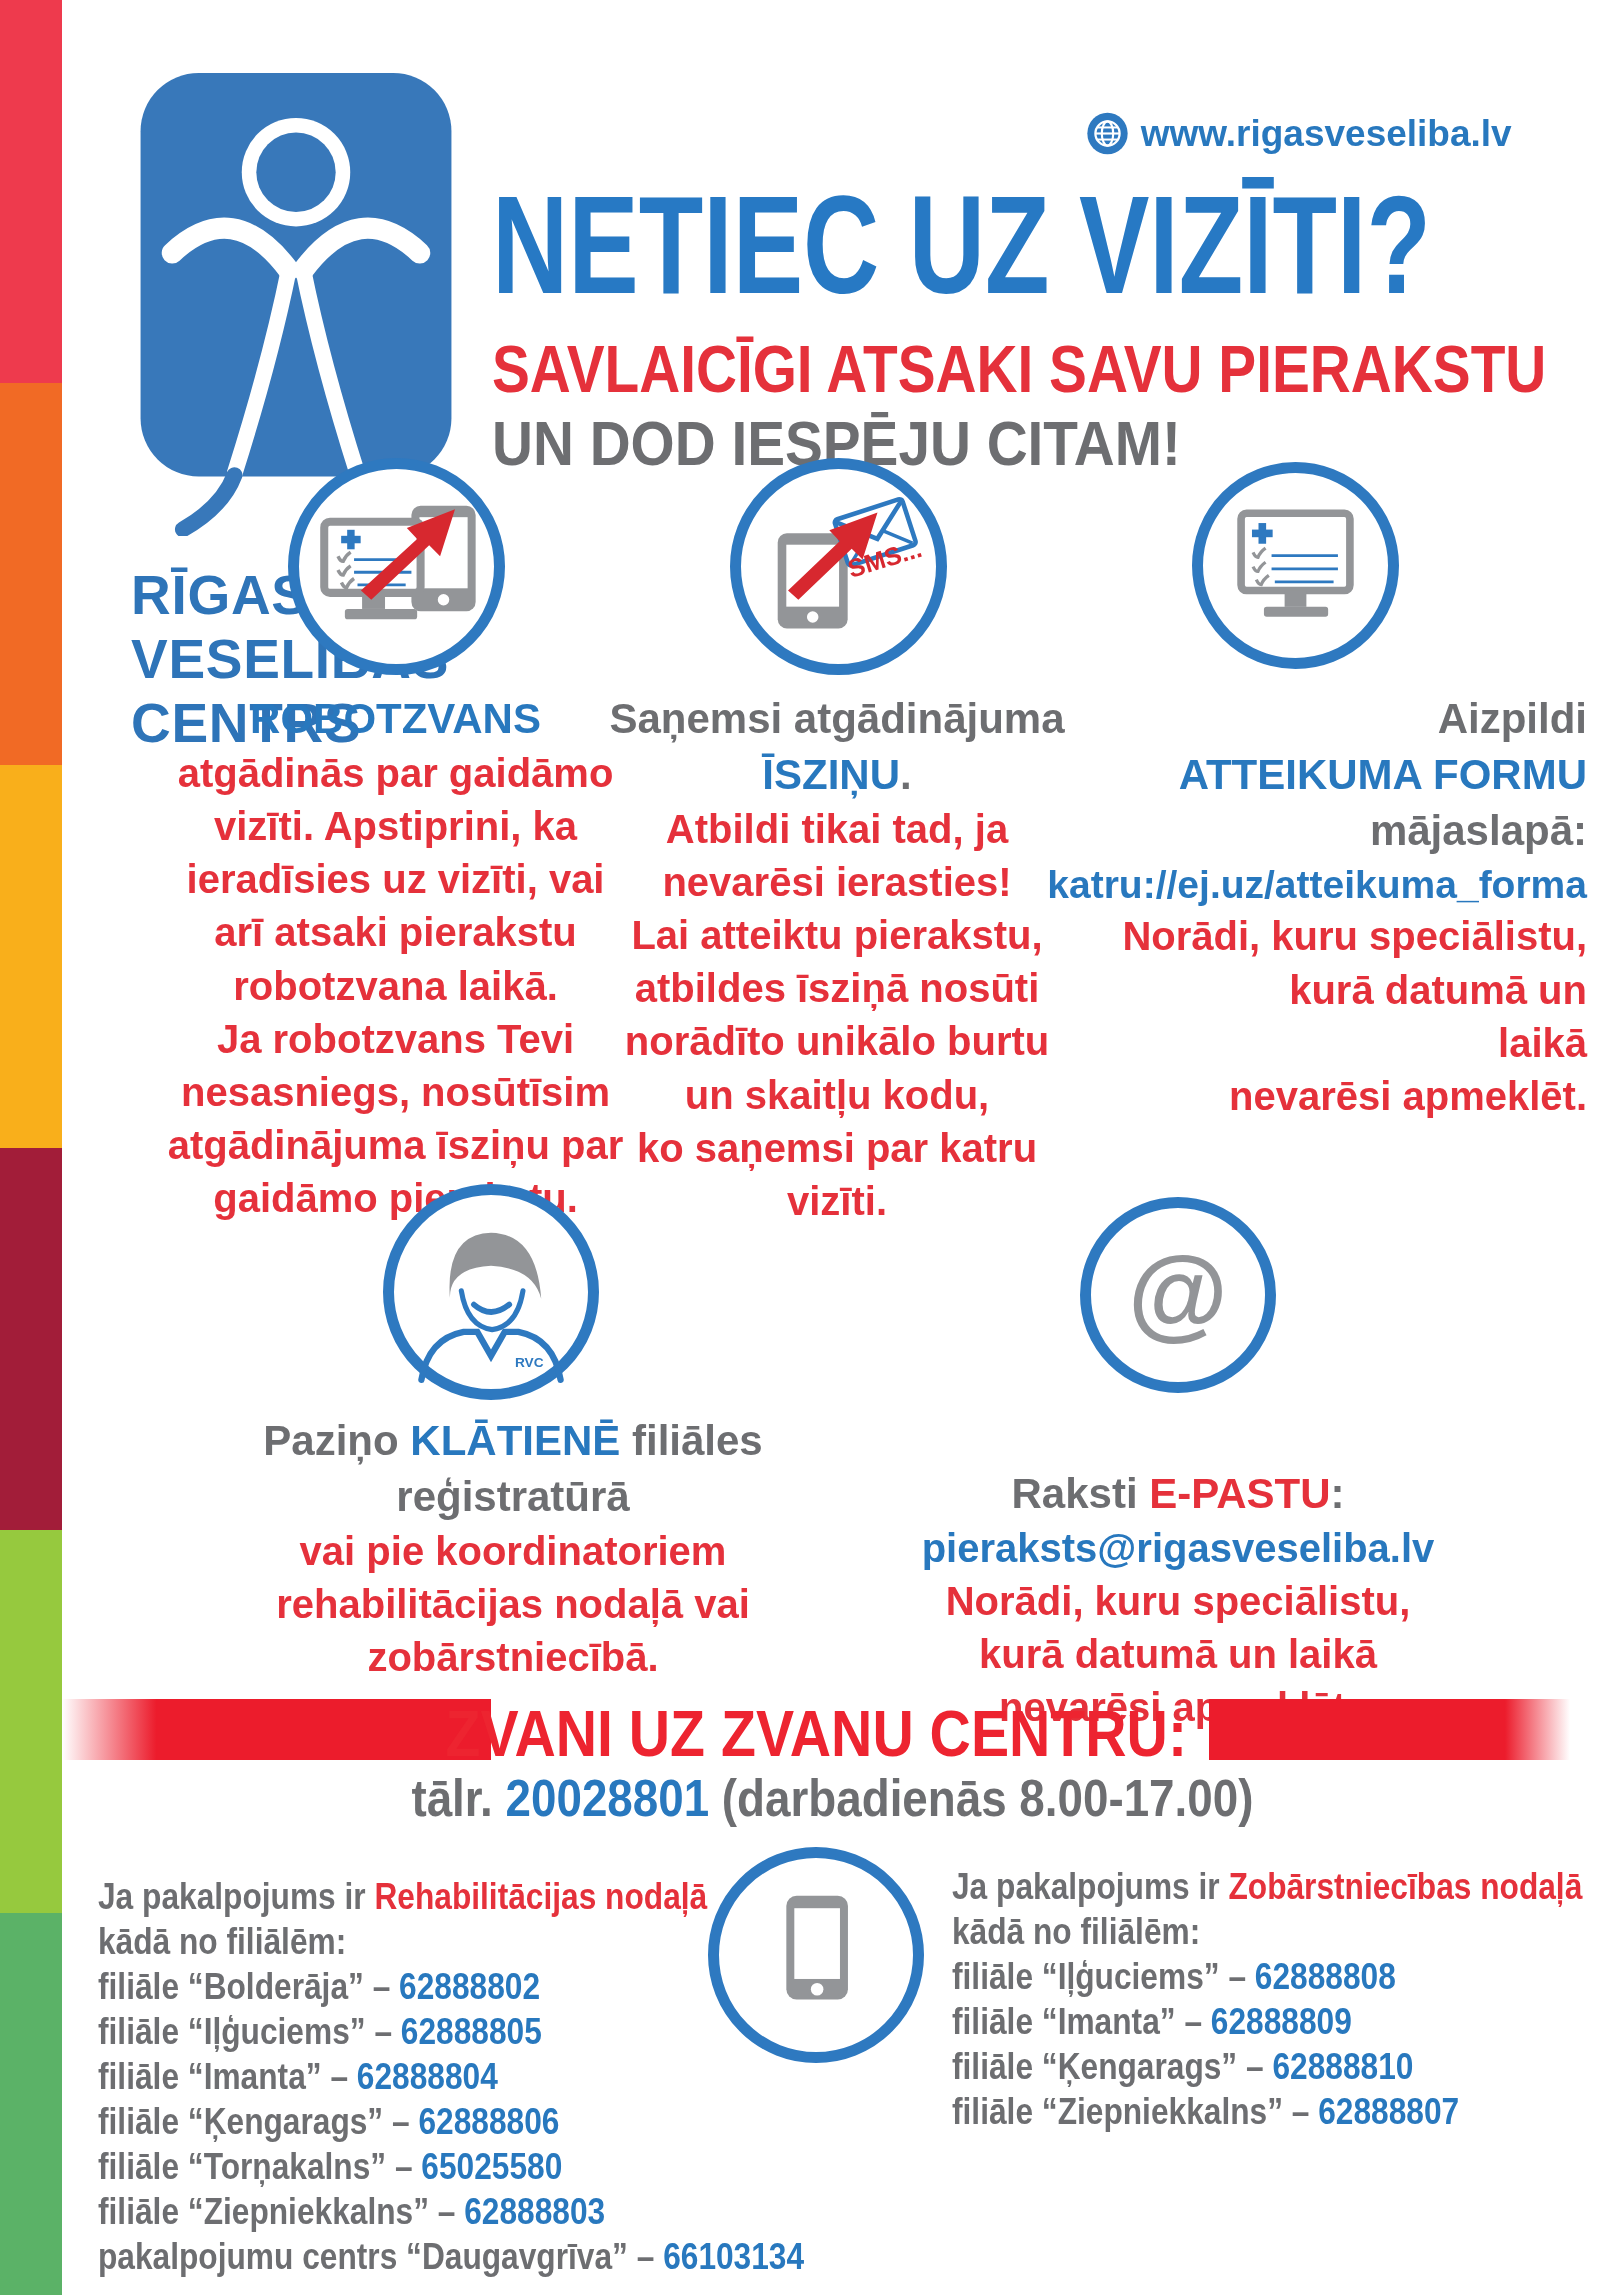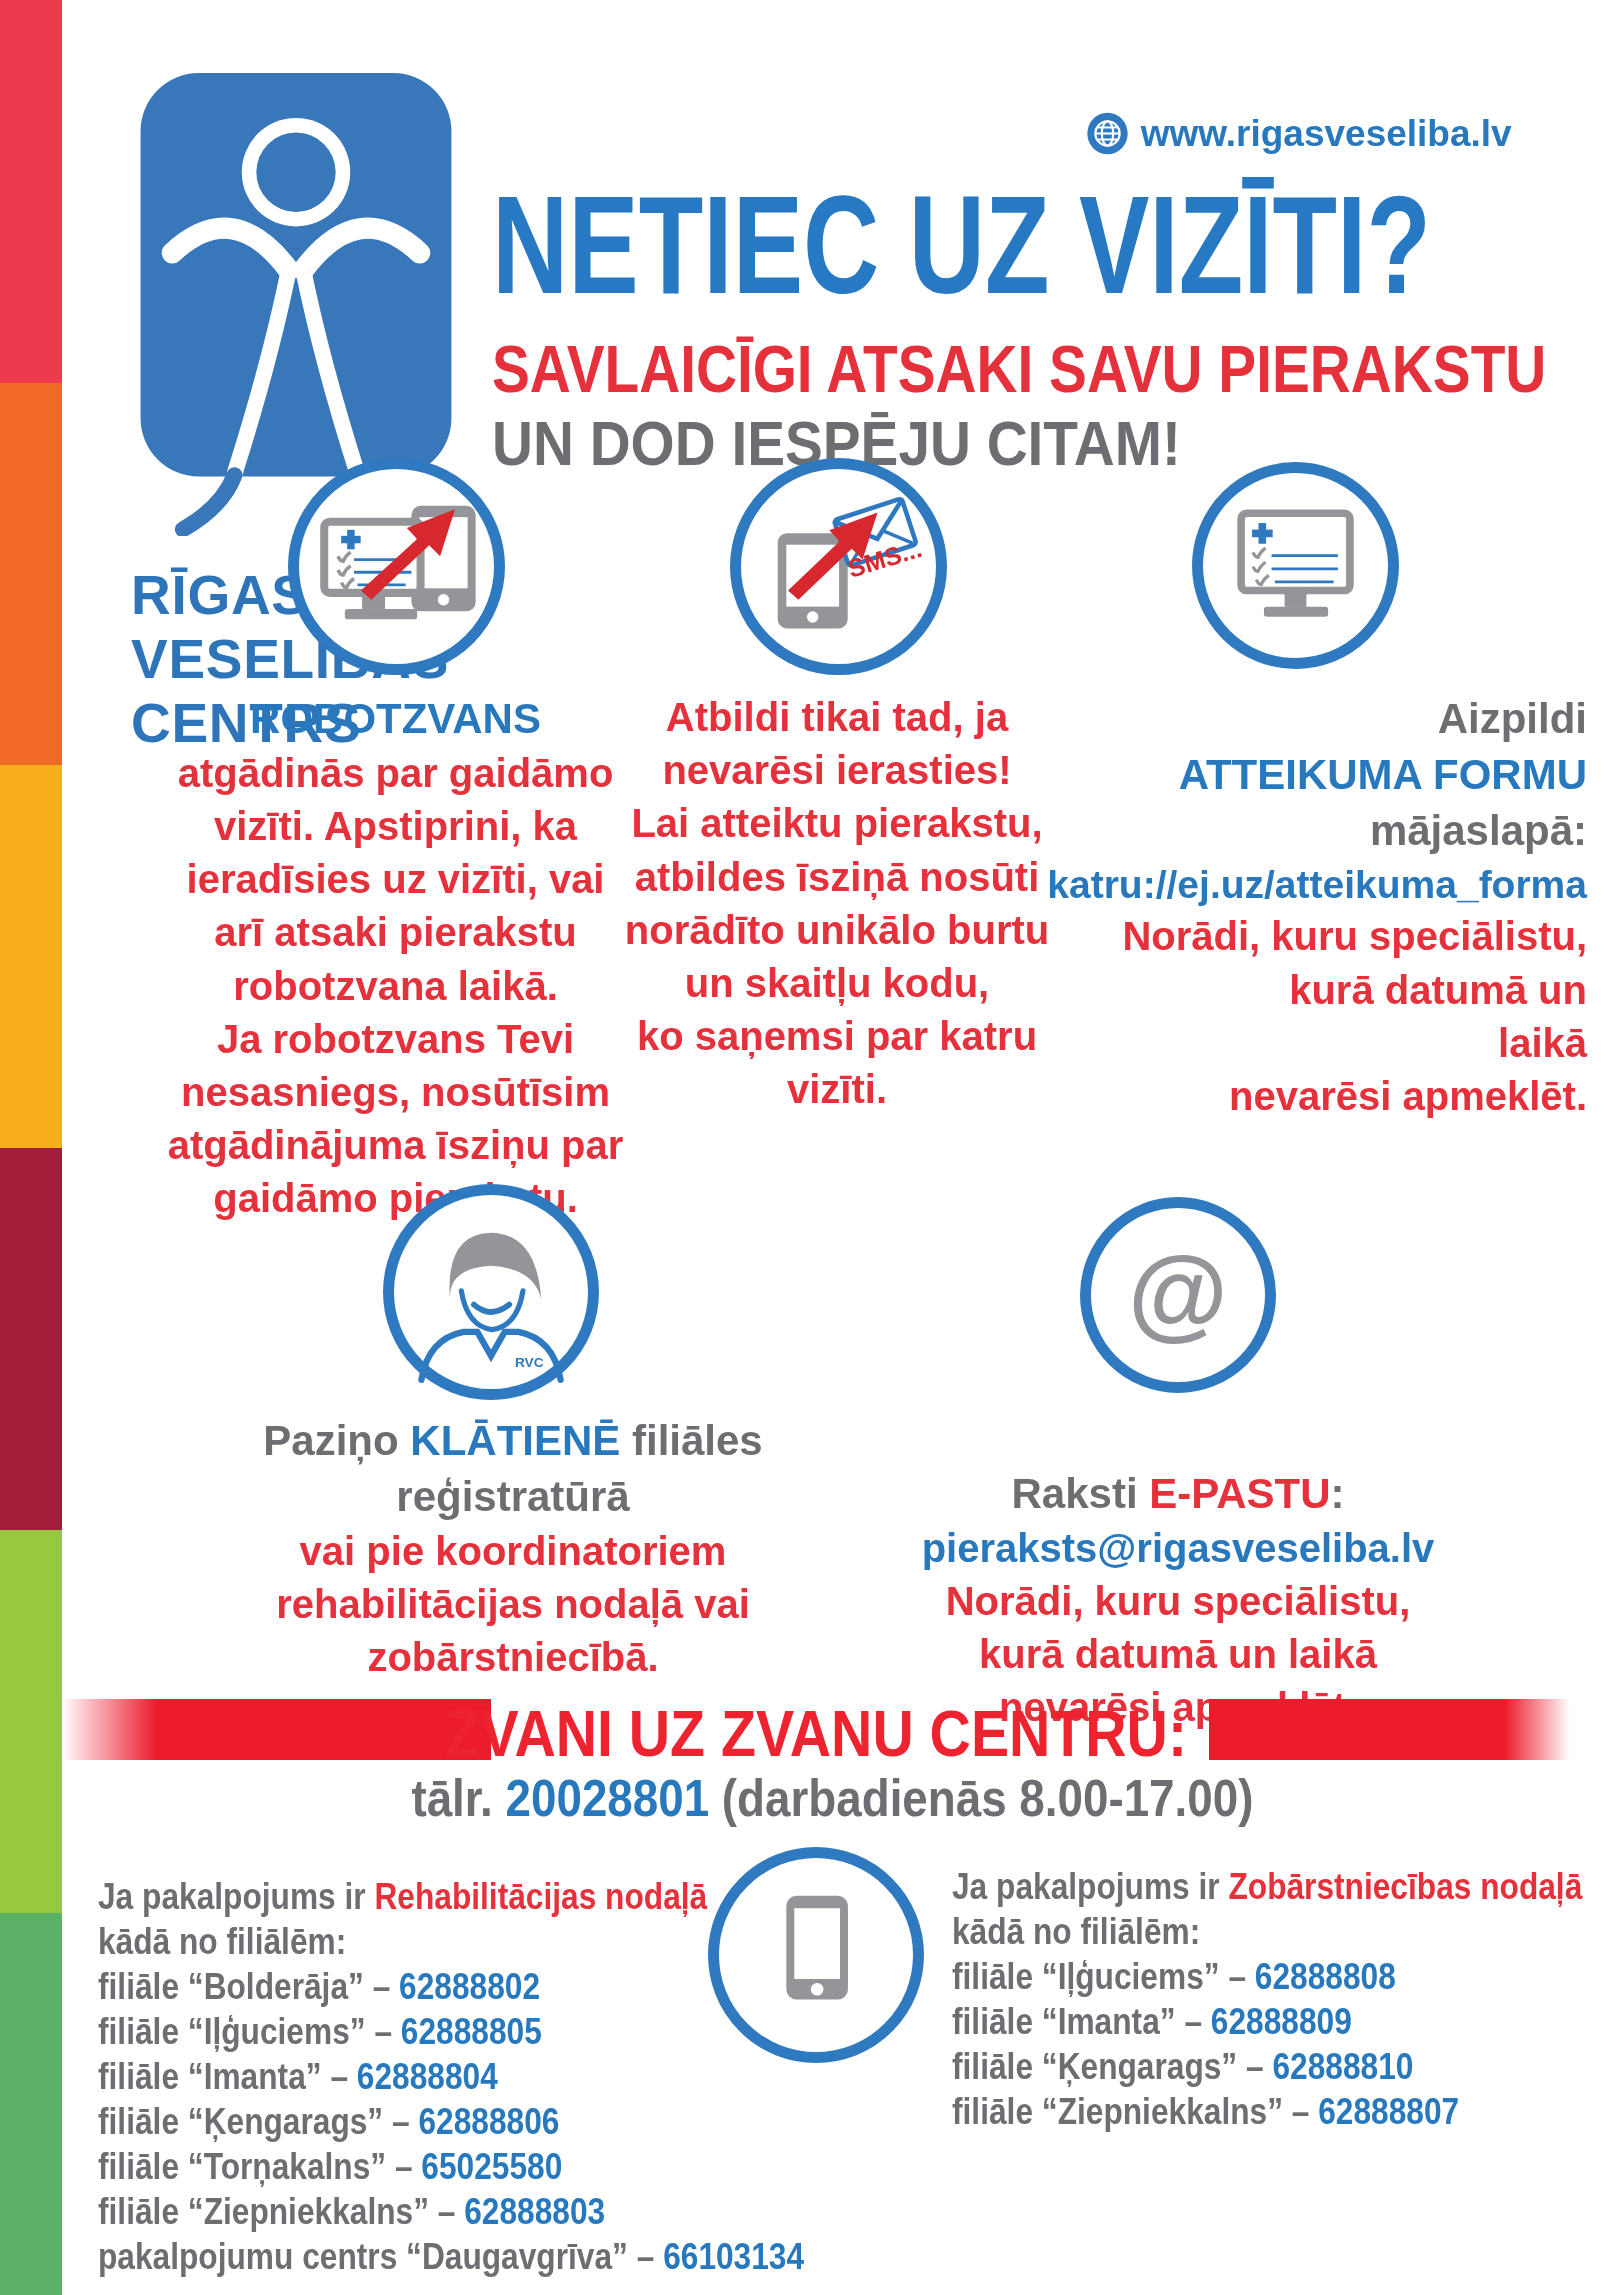--- a/index.html
+++ b/index.html
@@ -154,20 +154,24 @@
 ieradīsies uz vizīti, vai
 arī atsaki pierakstu
 robotzvana laikā.
 Ja robotzvans Tevi
 nesasniegs, nosūtīsim
 atgādinājuma īsziņu par
 gaidāmo pierakstu.</div>
   </div>
 
   <div class="abs col center" style="left:582px;top:691px;width:510px;">
+    <div>
+      <span class="gray lead">Saņemsi atgādinājuma</span><br>
+      <span class="blue lead">ĪSZIŅU</span><span class="gray lead">.</span>
+    </div>
     <div class="red pre">Atbildi tikai tad, ja
 nevarēsi ierasties!
 Lai atteiktu pierakstu,
 atbildes īsziņā nosūti
 norādīto unikālo burtu
 un skaitļu kodu,
 ko saņemsi par katru
 vizīti.</div>
   </div>
 

